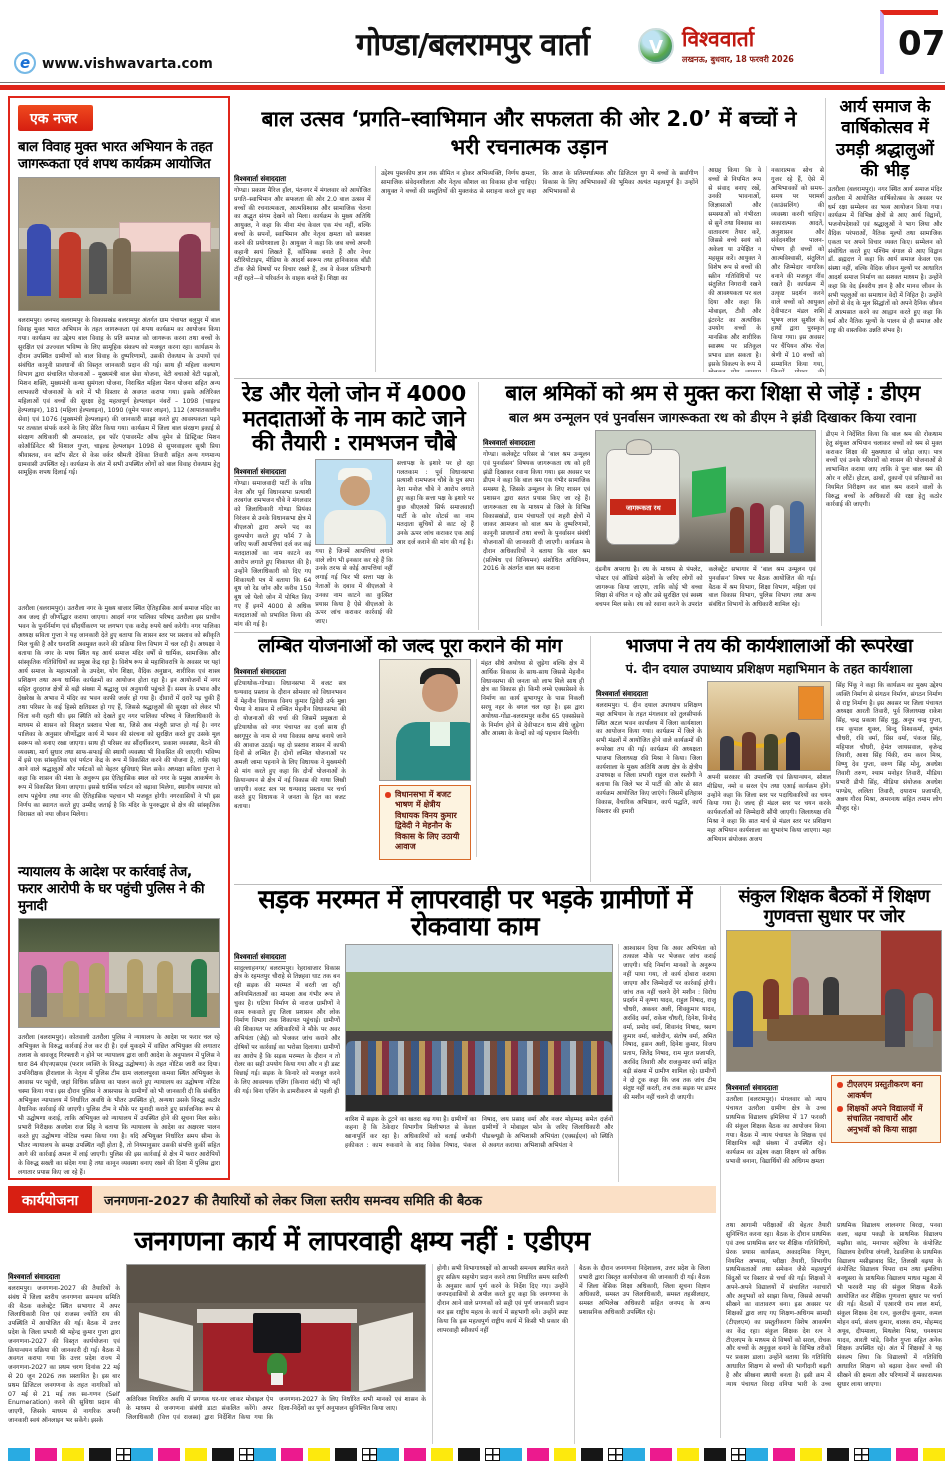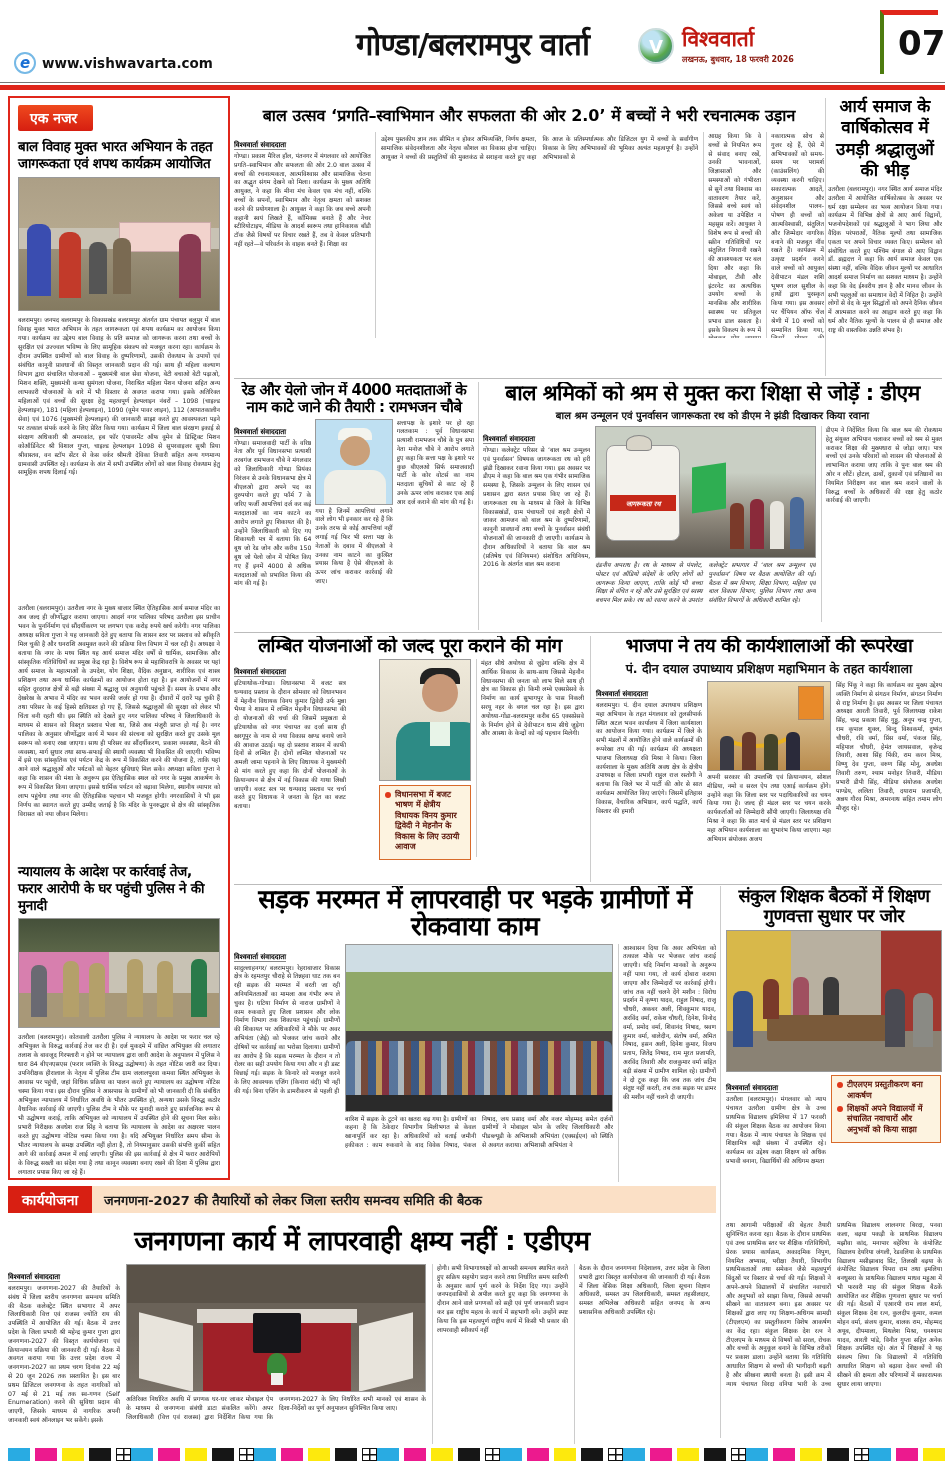--- a/index.html
+++ b/index.html
@@ -14,53 +14,53 @@
 
 #hdr{left:0;top:0;width:945px;height:86px;background:#fff;}
 .site{left:14px;top:52px;display:flex;align-items:center;gap:6px;}
 .elogo{width:22px;height:22px;border-radius:50%;border:2px solid #76b9e6;color:#1a6fd4;font-weight:bold;font-size:15px;display:flex;align-items:center;justify-content:center;font-style:italic;}
 .siteurl{font-weight:bold;font-size:13.5px;color:#111;}
 .masthead{left:0;top:22px;width:945px;text-align:center;font-size:31px;font-weight:bold;letter-spacing:-1px;}
 .brandwrap{left:638px;top:28px;display:flex;align-items:center;gap:8px;}
 .vlogo{width:36px;height:36px;border-radius:50%;background:radial-gradient(circle at 35% 30%,#bfe3f2 0 28%,#58a84c 60%,#2d6fae);color:#fff;font-weight:bold;font-size:18px;display:flex;align-items:center;justify-content:center;border:2px solid #cdd;}
 .brandname{font-size:21px;font-weight:bold;color:#c01810;line-height:1;}
 .edition{font-size:8px;color:#8a1a10;font-weight:bold;margin-top:3px;}
-.pageno{left:880px;top:10px;border-left:4px solid #4d7c0f;border-top:5px solid #e0261b;padding:8px 8px 0 14px;font-size:34px;font-weight:bold;height:64px;width:58px;}
+.pageno{left:880px;top:10px;border-left:4px solid #c4b5fd;border-top:5px solid #e0261b;padding:8px 8px 0 14px;font-size:34px;font-weight:bold;height:64px;width:58px;}
 #hairline{left:0;top:82px;width:945px;height:1px;background:#777;}
 #redline{left:0;top:85px;width:945px;height:5px;background:#e0261b;}
 
 #sidebar{left:8px;top:96px;width:222px;height:1084px;border:2px solid #e0261b;padding:7px 8px;overflow:hidden;}
 .eyebadge{background:linear-gradient(180deg,#ef4a1e,#d61e10);color:#fff;font-weight:bold;font-size:14px;padding:3px 16px 4px 12px;display:inline-block;border-radius:2px;}
 .sb-h{font-size:13.5px;line-height:1.25;margin:7px 0 5px;letter-spacing:-0.3px;}
 .sb-body{font-size:6.2px;line-height:1.45;text-align:justify;color:#1c1c1c;overflow:hidden;}
 
 #lead{left:234px;top:96px;width:590px;height:284px;overflow:hidden;}
 .lead-h{font-size:33px;text-align:center;letter-spacing:-1px;line-height:1.05;}
-.lead-sub{font-size:16px;text-align:center;font-weight:bold;margin:8px 12px 6px;}
+.lead-sub{font-size:21px;text-align:center;font-weight:bold;margin:8px 12px 6px;}
 .lead-row{display:flex;gap:5px;height:206px;}
 .lead-c1{width:142px;border-right:1px solid #ccc;padding-right:4px;}
 .lead-mid{width:318px;}
 .lead-c3,.lead-c4{width:58px;border-left:1px solid #ccc;padding-left:4px;}
 .ph-banner{position:absolute;left:0;top:0;width:100%;height:30px;background:linear-gradient(180deg,#e9bfd4,#dba8c4);display:flex;align-items:center;justify-content:center;}
 .ph-banner span{color:#8a1030;font-weight:bold;font-size:13px;}
 .cols2{column-count:2;column-gap:6px;margin-top:3px;height:48px;}
 
 #arya{left:828px;top:96px;width:114px;height:282px;overflow:hidden;}
 .arya-h{font-size:17px;line-height:1.25;text-align:center;margin-bottom:4px;}
 
-.band-h2{font-size:15px;text-align:center;line-height:1.12;letter-spacing:-0.5px;}
+.band-h2{font-size:22px;text-align:center;line-height:1.12;letter-spacing:-0.5px;}
 .band-h1line{font-size:19px;text-align:center;letter-spacing:-0.5px;line-height:1.05;}
-.band-sub{font-size:10px;text-align:center;font-weight:bold;margin:4px 0 4px;}
+.band-sub{font-size:13px;text-align:center;font-weight:bold;margin:4px 0 4px;}
 #ry{left:234px;top:382px;width:240px;height:248px;overflow:hidden;}
 .ry-row{display:flex;gap:4px;margin-top:3px;}
 .ry-c{width:78px;}
 #child{left:478px;top:382px;width:464px;height:248px;overflow:hidden;border-left:1px solid #ccc;padding-left:4px;}
 .child-row{display:flex;gap:5px;margin-top:2px;}
 .child-c1{width:108px;}
-.child-mid{width:222px;font-style:italic;}
+.child-mid{width:222px;}
 .child-c3{width:122px;border-left:1px solid #ccc;padding-left:4px;}
 #pending{left:234px;top:636px;width:352px;height:246px;overflow:hidden;}
 .pend-row{display:flex;gap:5px;margin-top:3px;}
 .pend-c1{width:112px;}
 .pend-mid{width:120px;padding-left:28px;}
 .pend-c3{width:108px;border-left:1px solid #ccc;padding-left:4px;}
 .hibox{border:1px solid #d86a2a;background:#fdf3e0;padding:4px 5px;margin-top:4px;}
 .hibox .bl{display:flex;gap:4px;margin-bottom:3px;}
 .dot{width:6px;height:6px;border-radius:50%;background:#e0381b;flex:none;margin-top:2px;}
 .hibox span{font-size:8px;font-weight:bold;color:#5a1408;line-height:1.3;}

